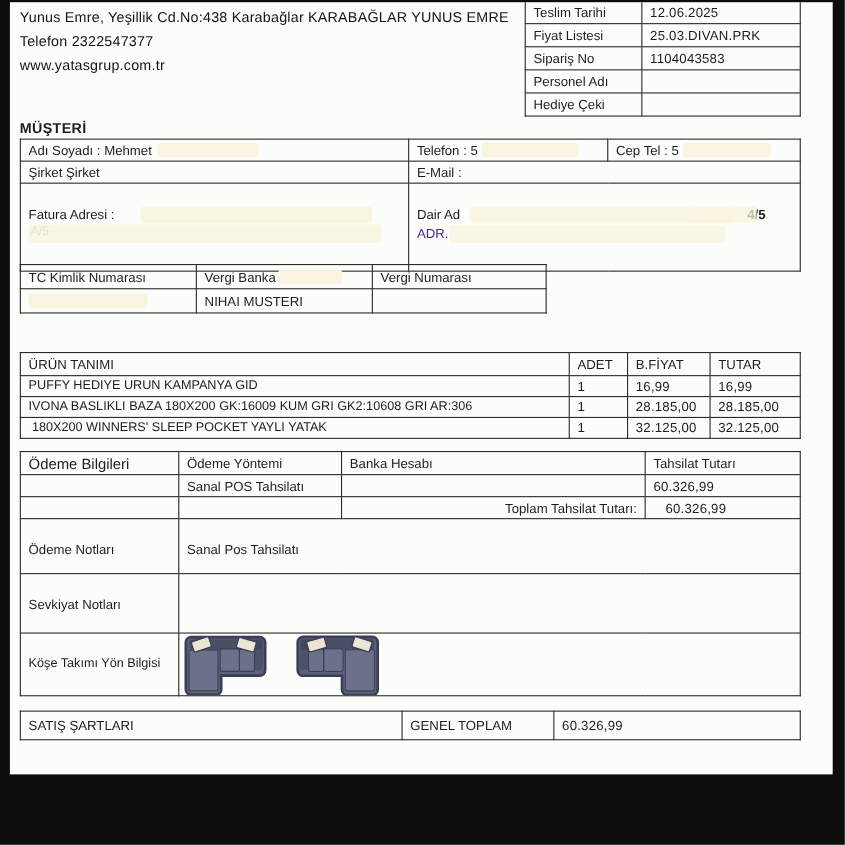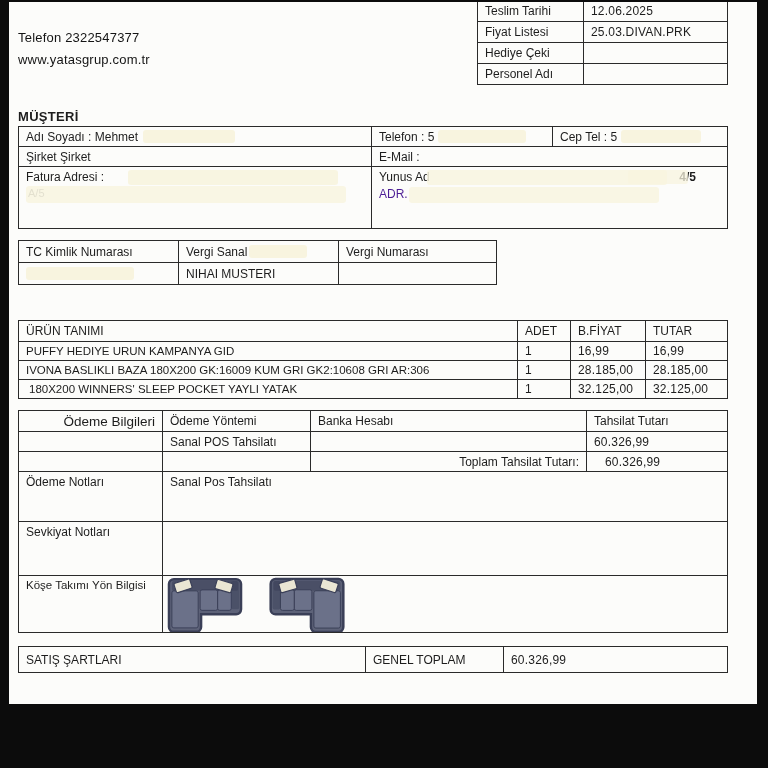--- a/index.html
+++ b/index.html
@@ -8,54 +8,59 @@
     --sofa-cushion:#6b7189; --sofa-pillow:#eae6d3;
   }
   *{margin:0;padding:0;box-sizing:border-box;}
   html,body{width:768px;height:768px;overflow:hidden;}
   body{background:var(--frame-black);font-family:"Liberation Sans","DejaVu Sans",sans-serif;color:var(--text);position:relative;}
   .doc{position:absolute;left:9px;top:2px;width:748px;height:702px;background:var(--paper);overflow:hidden;}
   .abs{position:absolute;}
   .line{font-size:13px;color:#141414;letter-spacing:.2px;}
   table{border-collapse:collapse;table-layout:fixed;}
   td,th{border:1.5px solid var(--border);font-size:12px;font-weight:normal;text-align:left;padding:2px 7px;vertical-align:middle;color:var(--text);overflow:hidden;white-space:nowrap;}
-  .vtop{vertical-align:top;padding-top:3px;}
+  .vtop{vertical-align:top;padding-top:21px;}
   .redact{display:inline-block;background:var(--redaction);border-radius:3px;height:13px;vertical-align:-2px;}
   .redact-abs{position:absolute;background:var(--redaction);border-radius:3px;opacity:.93;}
   .cellwrap{position:relative;width:100%;height:100%;}
   .faint{color:rgba(70,70,70,.6);font-size:11px;}
   .section-title{font-size:13px;font-weight:bold;letter-spacing:.3px;}
   .big-label{font-size:13.5px;}
   .num{letter-spacing:.2px;}
   .sofa-row{display:flex;align-items:flex-start;gap:24px;padding-left:2px;}
 </style>
 </head>
 <body>
 
 <div class="doc">
 
+  <div class="abs line" style="left:9px;top:6px;">Yunus Emre, Yeşillik Cd.No:438 Karabağlar  KARABAĞLAR YUNUS EMRE</div>
   <div class="abs line" style="left:9px;top:28px;">Telefon 2322547377</div>
   <div class="abs line" style="left:9px;top:50px;">www.yatasgrup.com.tr</div>
 
   <table class="abs" style="left:468px;top:-2px;width:250px;padding-left:33px;">
     <tbody>
         <tr style="height:21px;">
       <td style="width:106px;">Teslim Tarihi</td>
       <td style="width:144px;" class="num">12.06.2025</td>
     </tr>
     <tr style="height:21px;">
       <td>Fiyat Listesi</td>
       <td class="num">25.03.DIVAN.PRK</td>
     </tr>
     <tr style="height:21px;">
+      <td>Sipariş No</td>
+      <td class="num">1104043583</td>
+    </tr>
+    <tr style="height:21px;">
+      <td>Personel Adı</td>
+      <td></td>
+    </tr>
+    <tr style="height:21px;">
       <td>Hediye Çeki</td>
-      <td></td>
-    </tr>
-    <tr style="height:21px;">
-      <td>Personel Adı</td>
       <td></td>
     </tr>
   </tbody>
     </table>
 
   <div class="abs section-title" style="left:9px;top:107px;">MÜŞTERİ</div>
 
   <table class="abs" style="left:9px;top:124px;width:709px;">
     <tbody>
         <tr style="height:20px;">
@@ -71,37 +76,37 @@
       <td class="vtop">
         <div class="cellwrap" style="height:56px;">
           <span>Fatura Adresi :</span>
           <span class="redact-abs" style="left:102px;top:0;width:210px;height:15px;"></span>
           <div class="faint" style="position:absolute;left:2px;top:17px;">A/5</div>
           <span class="redact-abs" style="left:0px;top:16px;width:320px;height:17px;opacity:.8;"></span>
         </div>
       </td>
       <td class="vtop" colspan="2">
         <div class="cellwrap" style="height:56px;">
-          <span>Yunus Ad</span>
+          <span>Dair Ad</span>
           <span class="redact-abs" style="left:48px;top:0;width:240px;height:15px;opacity:.85;"></span>
           <span style="position:absolute;right:24px;top:0;font-size:12px;font-weight:bold;">4/5</span>
           <span class="redact-abs" style="right:32px;top:0;width:60px;height:14px;opacity:.75;"></span>
           <div style="position:absolute;left:0;top:17px;font-size:12px;color:#4c1d95;">ADR.</div>
           <span class="redact-abs" style="left:30px;top:17px;width:250px;height:16px;opacity:.8;"></span>
         </div>
       </td>
     </tr>
   </tbody>
     </table>
 
   <table class="abs" style="left:9px;top:238px;width:478px;">
     <tbody>
         <tr style="height:22px;">
       <td style="width:160px;">TC Kimlik Numarası</td>
-      <td style="width:160px;"><span>Vergi Sanal</span><span class="redact" style="width:58px;margin-left:2px;"></span></td>
+      <td style="width:160px;"><span>Vergi Banka</span><span class="redact" style="width:58px;margin-left:2px;"></span></td>
       <td style="width:158px;">Vergi Numarası</td>
     </tr>
     <tr style="height:22px;">
       <td><span class="redact" style="width:108px;"></span></td>
       <td>NIHAI MUSTERI</td>
       <td></td>
     </tr>
   </tbody>
     </table>
 
@@ -130,21 +135,21 @@
       <td class="num">1</td>
       <td class="num">32.125,00</td>
       <td class="num">32.125,00</td>
     </tr>
   </tbody>
     </table>
 
   <table class="abs" style="left:9px;top:408px;width:709px;">
     <tbody>
         <tr style="height:21px;">
-      <td style="width:144px;text-align:right;" class="big-label">Ödeme Bilgileri</td>
+      <td style="width:144px;" class="big-label">Ödeme Bilgileri</td>
       <td style="width:148px;">Ödeme Yöntemi</td>
       <td style="width:276px;">Banka Hesabı</td>
       <td style="width:141px;">Tahsilat Tutarı</td>
     </tr>
     <tr style="height:20px;">
       <td></td>
       <td>Sanal POS Tahsilatı</td>
       <td></td>
       <td class="num">60.326,99</td>
     </tr>

